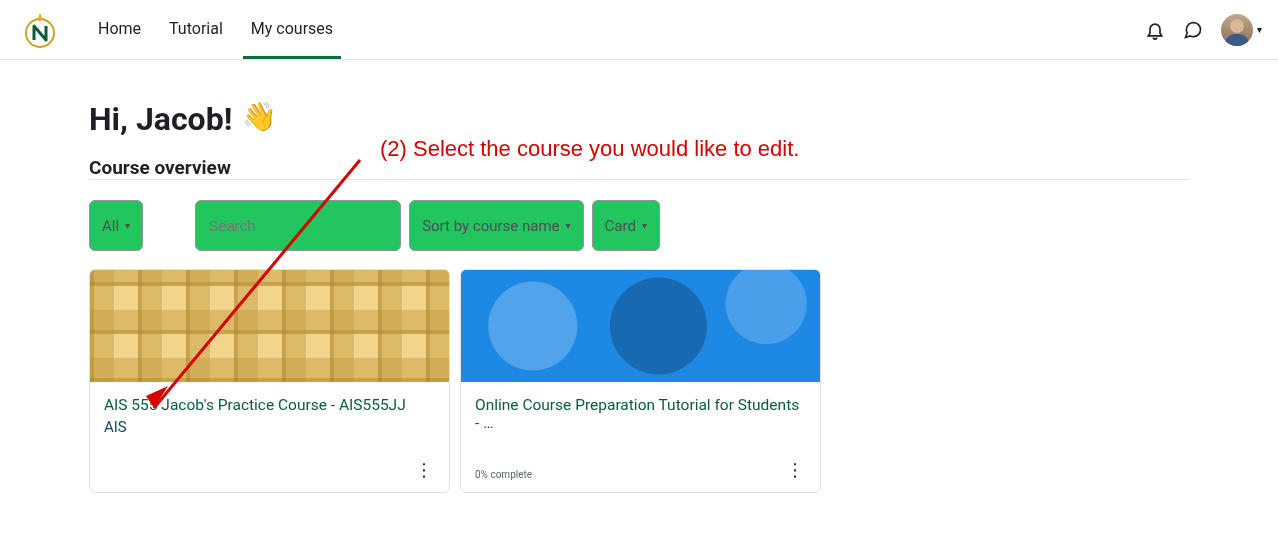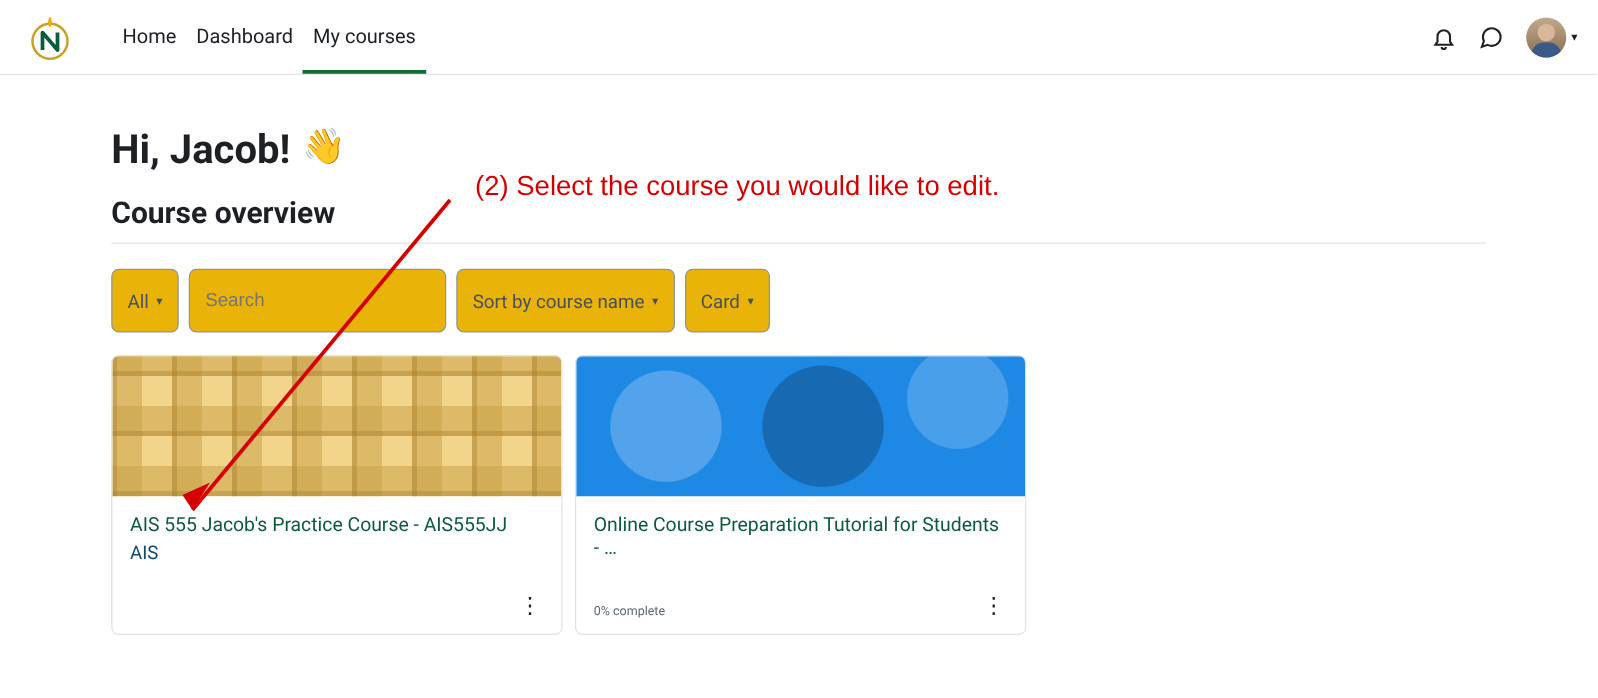--- a/index.html
+++ b/index.html
@@ -18,21 +18,21 @@
     border-bottom: 1px solid #e5e5e5;
     display: flex;
     align-items: center;
     padding: 0 16px 0 20px;
   }
   .logo {
     width: 40px; height: 40px;
     position: relative;
     margin-right: 30px;
   }
-  .nav-links { display: flex; gap: 0; }
+  .nav-links { display: flex; gap: 12px; }
   .nav-link {
     font-size: 16px;
     color: #1d2125;
     padding: 19px 8px 18px;
     cursor: pointer;
     border-bottom: 3px solid transparent;
   }
   .nav-link.active { border-bottom-color: #0f6b3a; }
   .navbar-right { margin-left: auto; display: flex; align-items: center; gap: 18px; }
   .icon-btn { cursor: pointer; color: #1d2125; display:flex; align-items:center; }
@@ -59,31 +59,31 @@
     padding: 40px 0 0 0;
   }
   .greeting {
     font-size: 32px;
     font-weight: 700;
     margin-bottom: 18px;
     display:flex; align-items:flex-start; gap:10px;
   }
   .wave { font-size: 28px; }
   .section-title {
-    font-size: 24px;
+    font-size: 19px;
     font-weight: 700;
-    margin-bottom: 10px;
+    margin-bottom: 0;
   }
   .divider { border: none; border-top: 1px solid #e5e5e5; margin-bottom: 20px; }
 
   .controls { display: flex; gap: 8px; margin-bottom: 18px; }
   .ctrl {
     border: 1px solid #8f959e;
     border-radius: 6px;
-    background: #eab308;
+    background: #22c55e;
     font-size: 15px;
     color: #495057;
     padding: 7px 12px;
     display: flex; align-items: center; gap: 6px;
     cursor: pointer;
     justify-content: center;
   }
   .ctrl input {
     border: none; outline: none; font-size: 15px; width: 180px;
     background: transparent;
@@ -156,21 +156,21 @@
 <div class="navbar">
   <div class="logo">
     <svg viewBox="0 0 40 40" width="40" height="40">
       <circle cx="20" cy="23" r="14" fill="none" stroke="#c9a227" stroke-width="2"></circle>
       <path d="M14 30 V16 L26 30 V16" stroke="#0b5c3b" stroke-width="3" fill="none" stroke-linejoin="round"></path>
       <path d="M20 3 C18 7 18 9 20 12 C22 9 22 7 20 3 Z" fill="#f2a900"></path>
     </svg>
   </div>
   <div class="nav-links">
     <div class="nav-link">Home</div>
-    <div class="nav-link">Dashboard</div>
+    <div class="nav-link">Tutorial</div>
     <div class="nav-link active">My courses</div>
   </div>
   <div class="navbar-right">
     <div class="icon-btn">
       <svg width="20" height="20" viewBox="0 0 24 24" fill="none" stroke="#1d2125" stroke-width="2">
         <path d="M18 16v-5a6 6 0 10-12 0v5l-2 3h16l-2-3z"></path>
           <path d="M10 21a2 2 0 004 0"></path>
       </svg>
     </div>
     <div class="icon-btn">
@@ -191,21 +191,21 @@
     <span class="wave">👋</span>
   </h1>
   <div class="section-title">Course overview</div>
   <hr class="divider">
 
   <div class="controls">
     <div class="ctrl">
       <span>All</span>
       <span class="chev">▾</span>
     </div>
-    <div class="ctrl" style="padding:16px 12px;">
+    <div class="ctrl" style="padding:16px 12px;margin-left:44px;">
       <input type="text" placeholder="Search" style="">
     </div>
     <div class="ctrl">
       <span>Sort by course name</span>
       <span class="chev">▾</span>
     </div>
     <div class="ctrl">
       <span>Card</span>
       <span class="chev">▾</span>
     </div>

